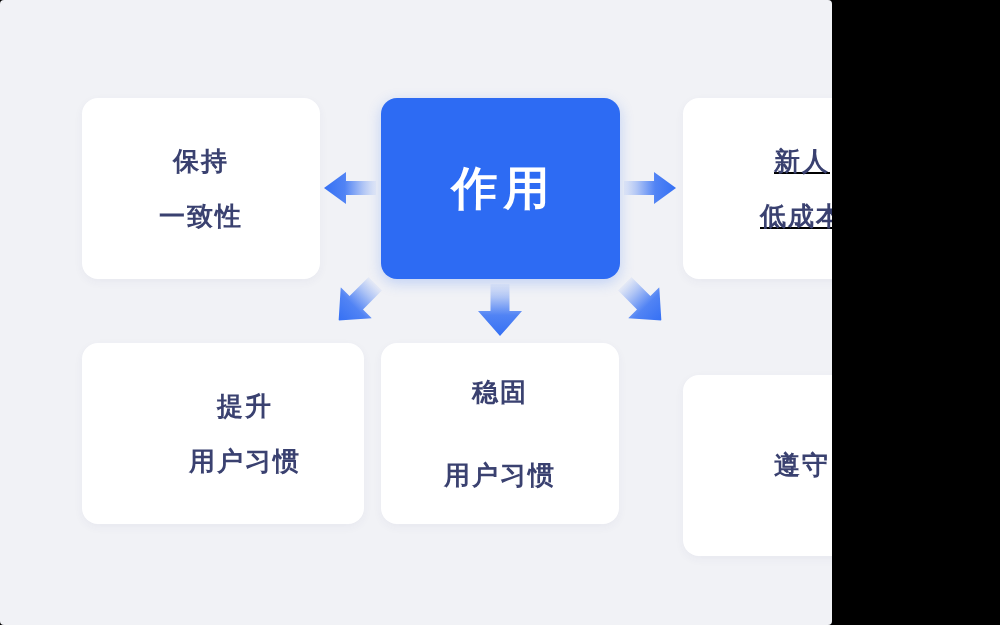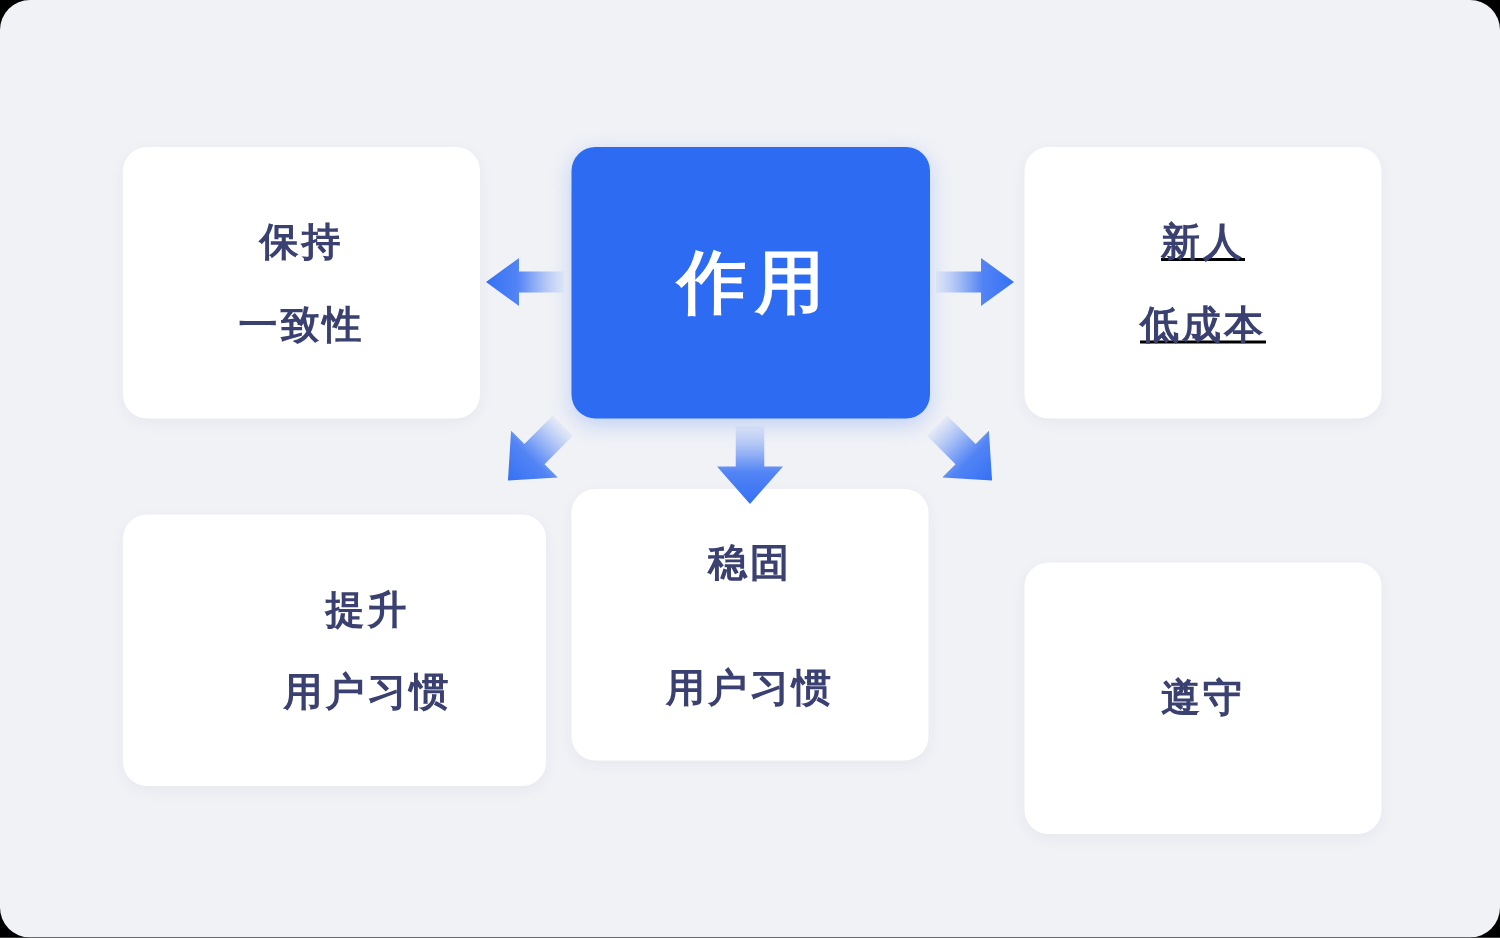--- a/index.html
+++ b/index.html
@@ -3,24 +3,24 @@
 <meta charset="utf-8">
 <style>
   html, body {
     margin: 0;
     padding: 0;
     background: var(--page-bg, #000);
     font-family: "Liberation Sans", "DejaVu Sans", sans-serif;
   }
   .panel {
     position: relative;
-    width: 1000px;
+    width: 832px;
     height: 625px;
     background: var(--panel-bg, #F1F2F6);
-    border-radius: 20px;
+    border-radius: 4px;
     overflow: hidden;
   }
   .card {
     position: absolute;
     width: 238px;
     height: 181px;
     background: var(--card-bg, #fff);
     border-radius: 16px;
     box-shadow: 0 3px 10px rgba(58, 65, 112, 0.05);
     display: flex;
@@ -53,21 +53,21 @@
     color: var(--center-text, #fff);
     font-size: 46px;
     font-weight: 700;
     letter-spacing: 6px;
     text-indent: 6px; 
     white-space: nowrap;
   }
   .pos-tl { left: 82px;  top: 98px;  }
   .pos-tr { left: 683px; top: 98px; text-decoration: underline;  }
   .pos-bl { left: 82px;  top: 343px; padding-left: 44px; }
-  .pos-bc { left: 381px; top: 326px; gap: 28px; }
+  .pos-bc { left: 381px; top: 343px; gap: 28px; }
   .pos-br { left: 683px; top: 343px; margin-top: 32px; }
 
   .arrow { position: absolute; display: block; }
   .arrow-left  { left: 324px; top: 172px; }
   .arrow-right { left: 624px; top: 172px; }
   .arrow-down  { left: 478px; top: 284px; }
   .arrow-down-left  { left: 335px; top: 276px; transform: rotate(45deg); }
   .arrow-down-right { left: 621px; top: 276px; transform: rotate(-45deg); }
 </style>
 </head>

